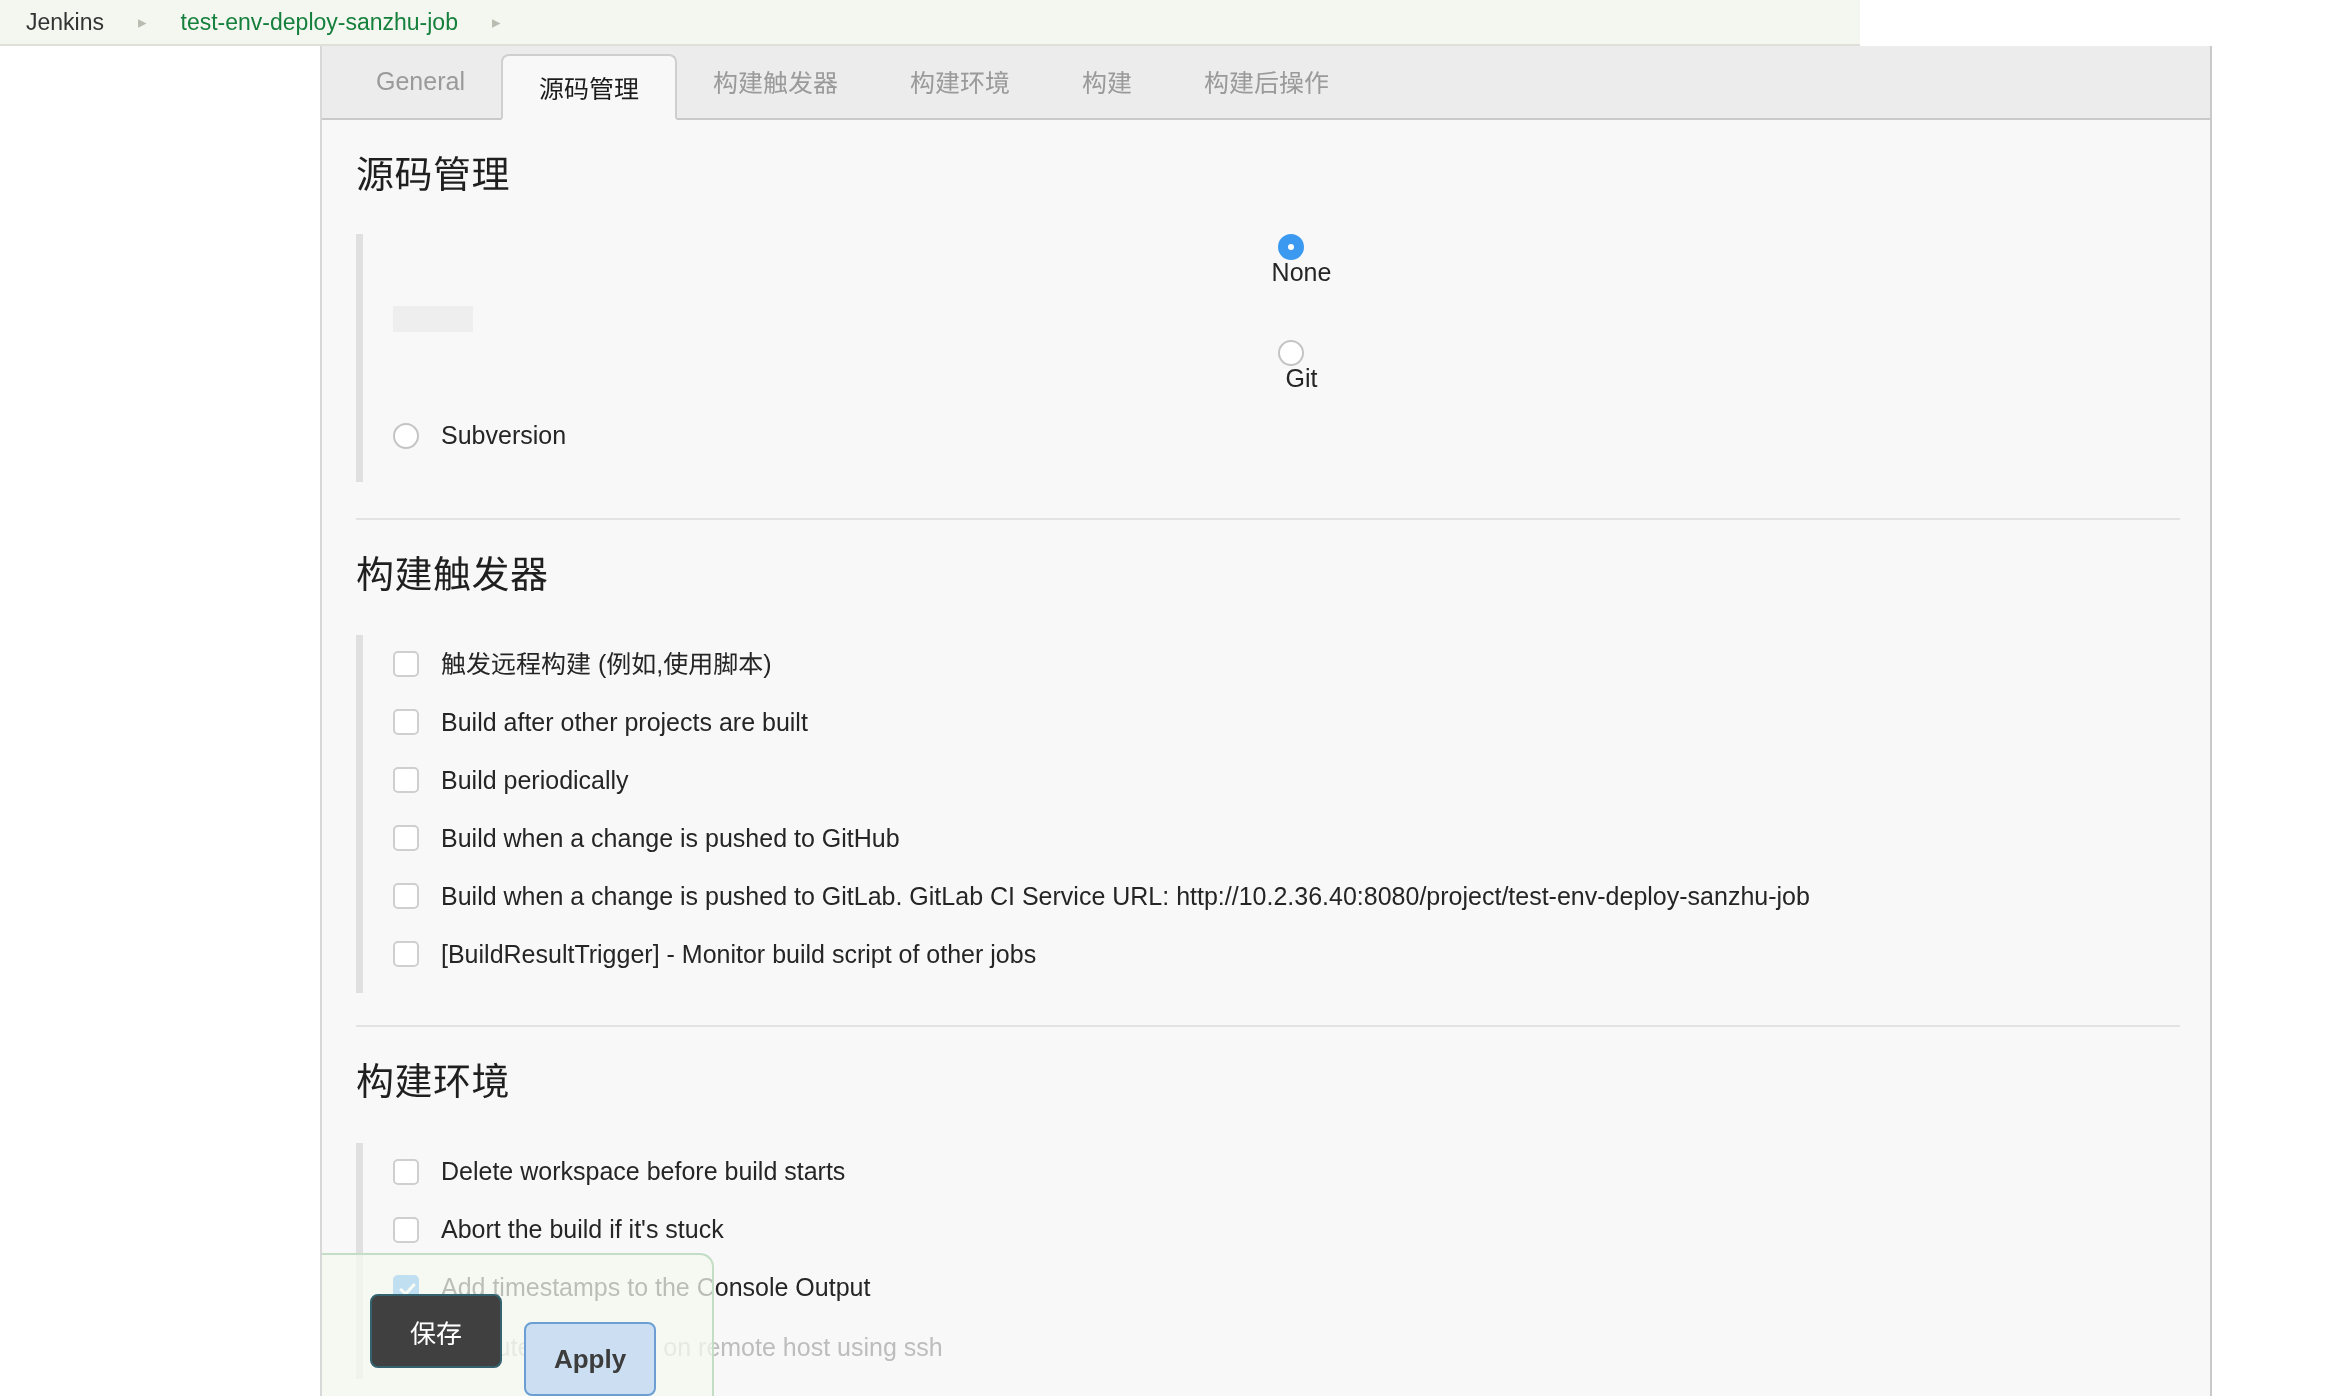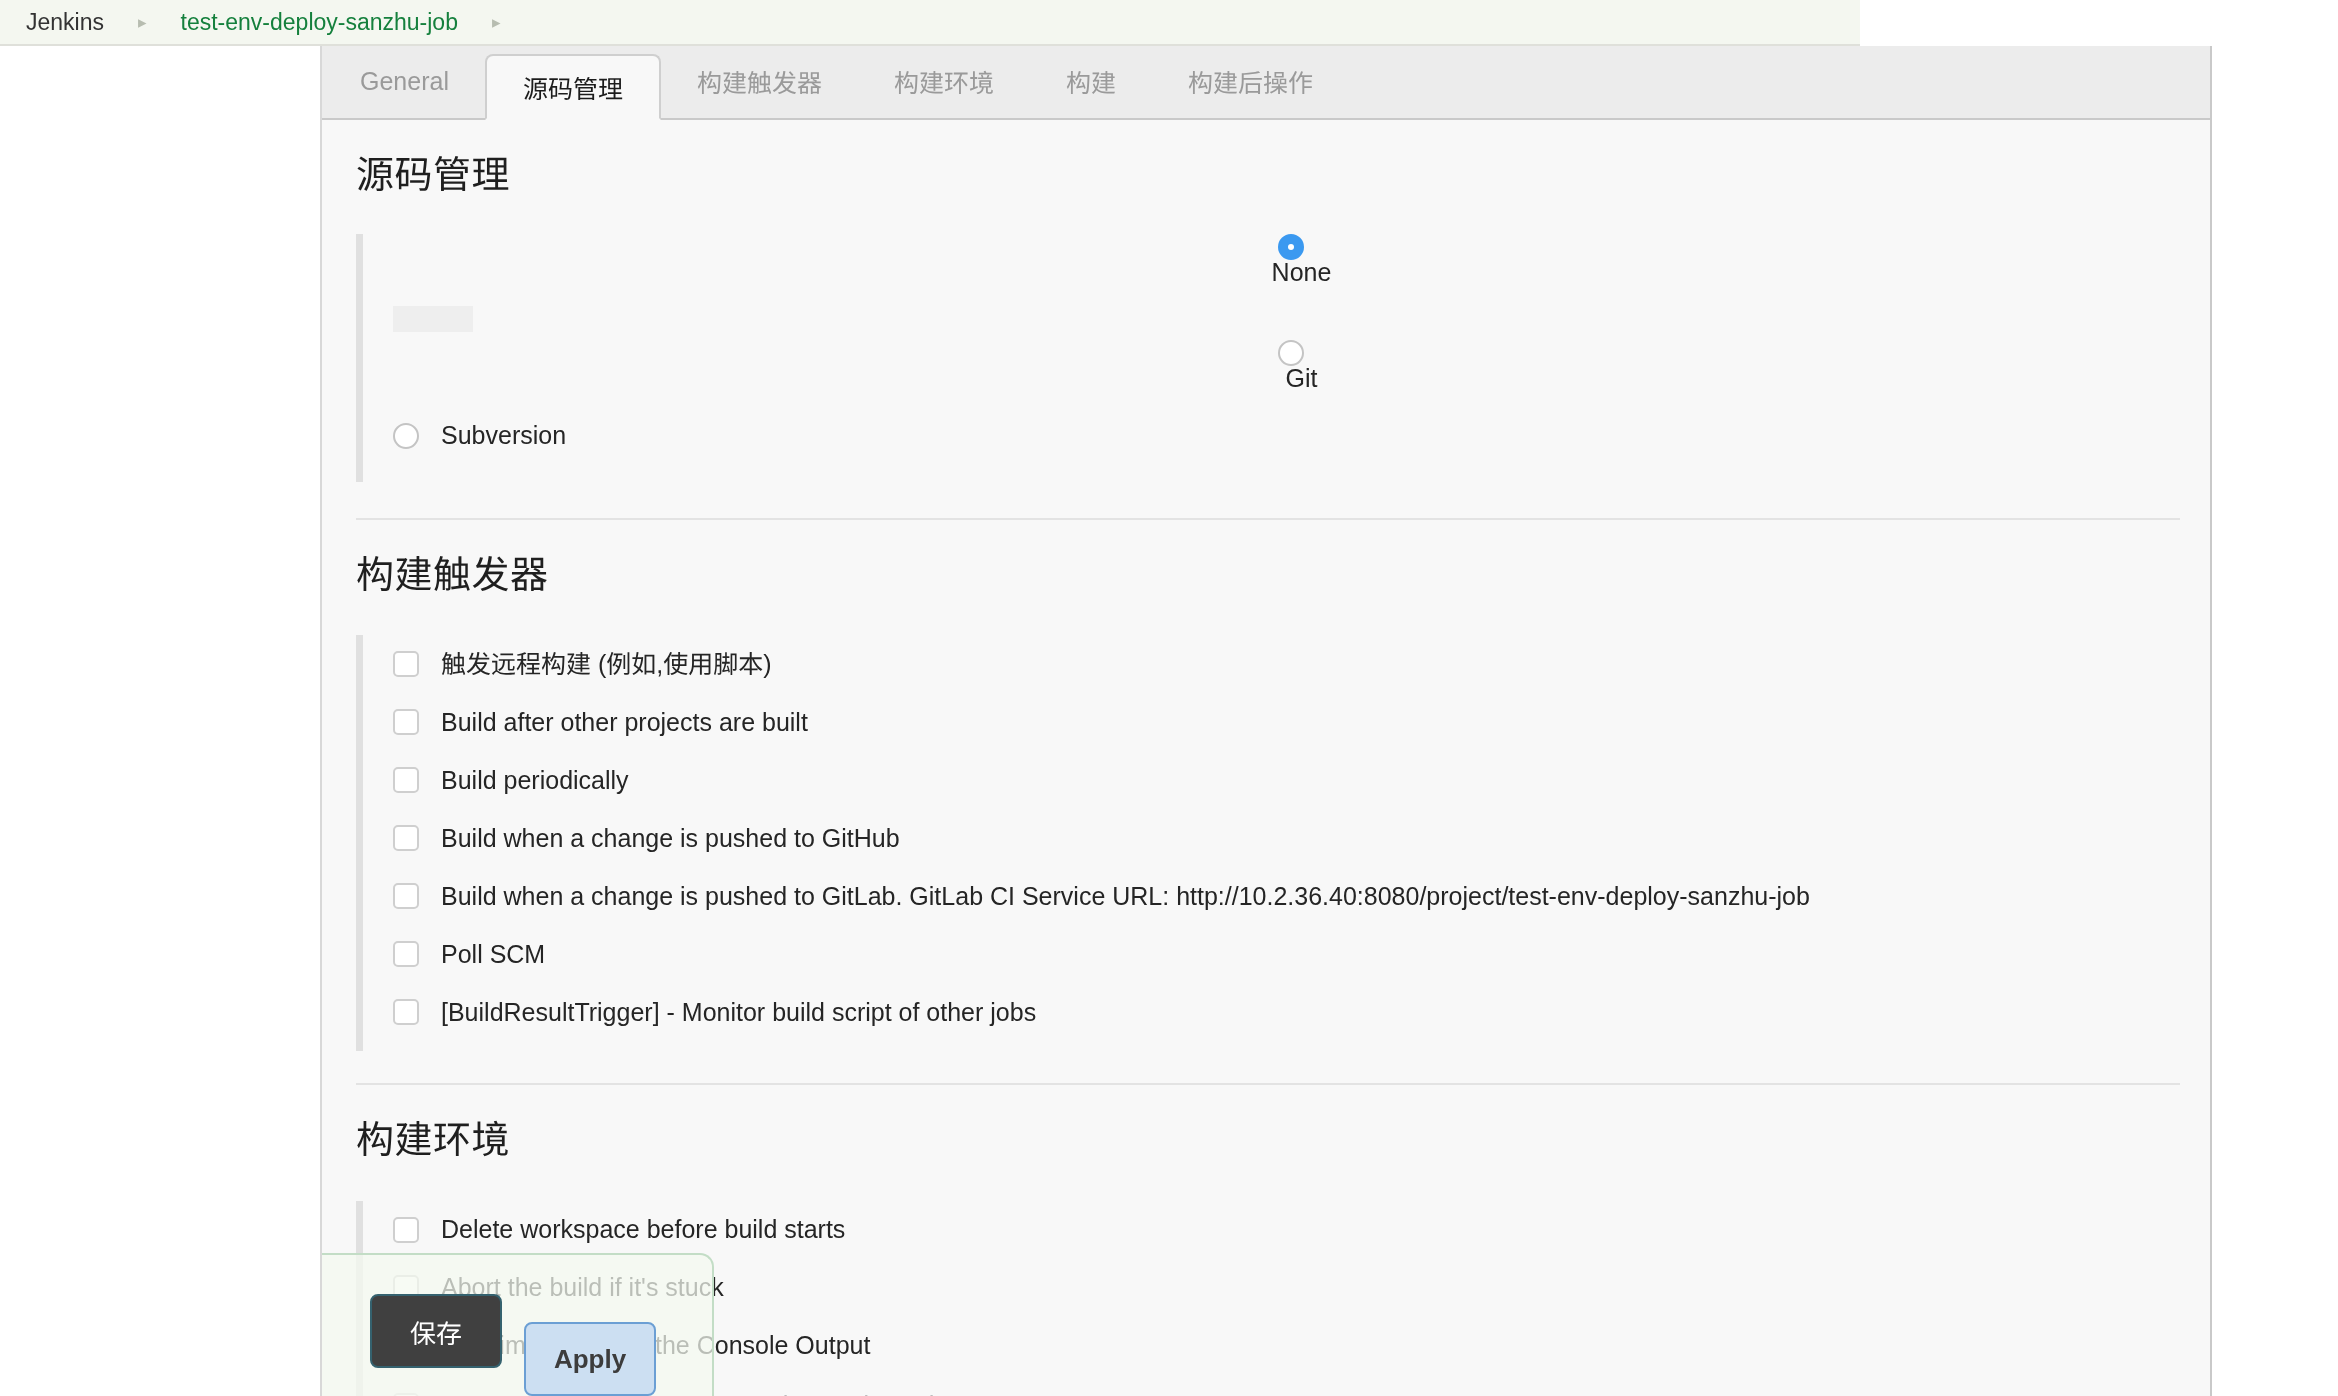--- a/index.html
+++ b/index.html
@@ -68,21 +68,21 @@
   }
 
   
   .tab-strip {
     position: relative;
     height: 74px;
     background: #ececec;
     border-bottom: 2px solid #c9c9c9;
     display: flex;
     align-items: flex-end;
-    padding-left: 2px;
+    padding-left: 18px;
   }
   .tab {
     height: 74px;
     display: flex;
     align-items: center;
     padding: 0 36px;
     font-size: 25px;
     color: #9a9a9a;
     white-space: nowrap;
     cursor: pointer;
@@ -321,25 +321,20 @@
         <span class="opt-label">Build when a change is pushed to GitHub</span>
 
       </div>
       <div class="opt-row">
         <span class="checkbox"></span>
         <span class="opt-label">Build when a change is pushed to GitLab. GitLab CI Service URL: http://10.2.36.40:8080/project/test-env-deploy-sanzhu-job</span>
 
       </div>
       <div class="opt-row">
         <span class="checkbox"></span>
-        <span class="opt-label">Poll SCM</span>
-
-      </div>
-      <div class="opt-row">
-        <span class="checkbox"></span>
         <span class="opt-label">[BuildResultTrigger] - Monitor build script of other jobs</span>
 
       </div>
     </div>
 
     <div class="section-rule" style="margin-top:32px;"></div>
 
     <h2 class="section-title">构建环境</h2>
 
     <div class="opt-group" style="margin-top:36px;">

